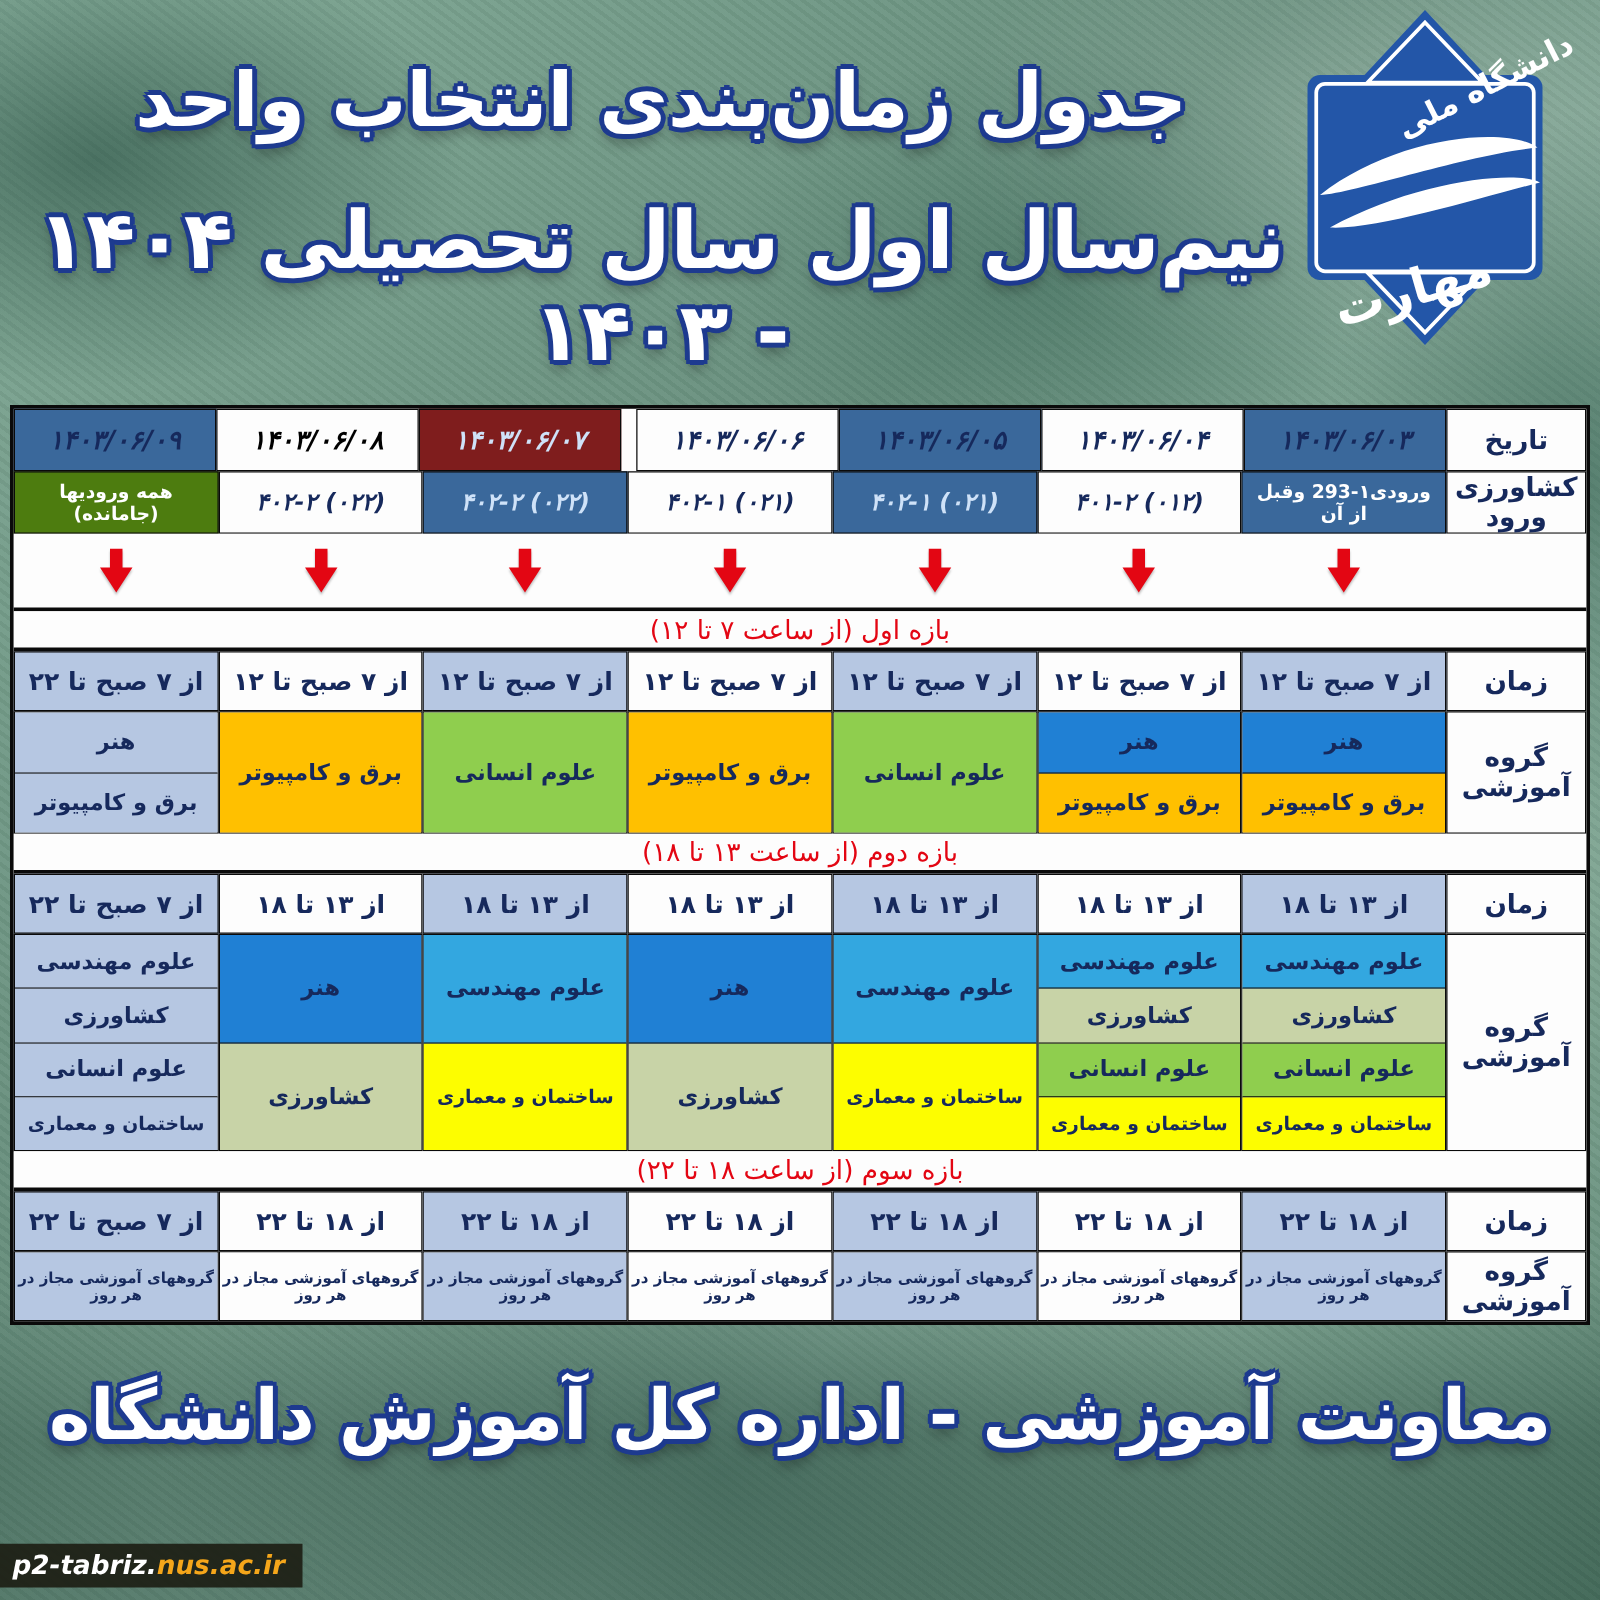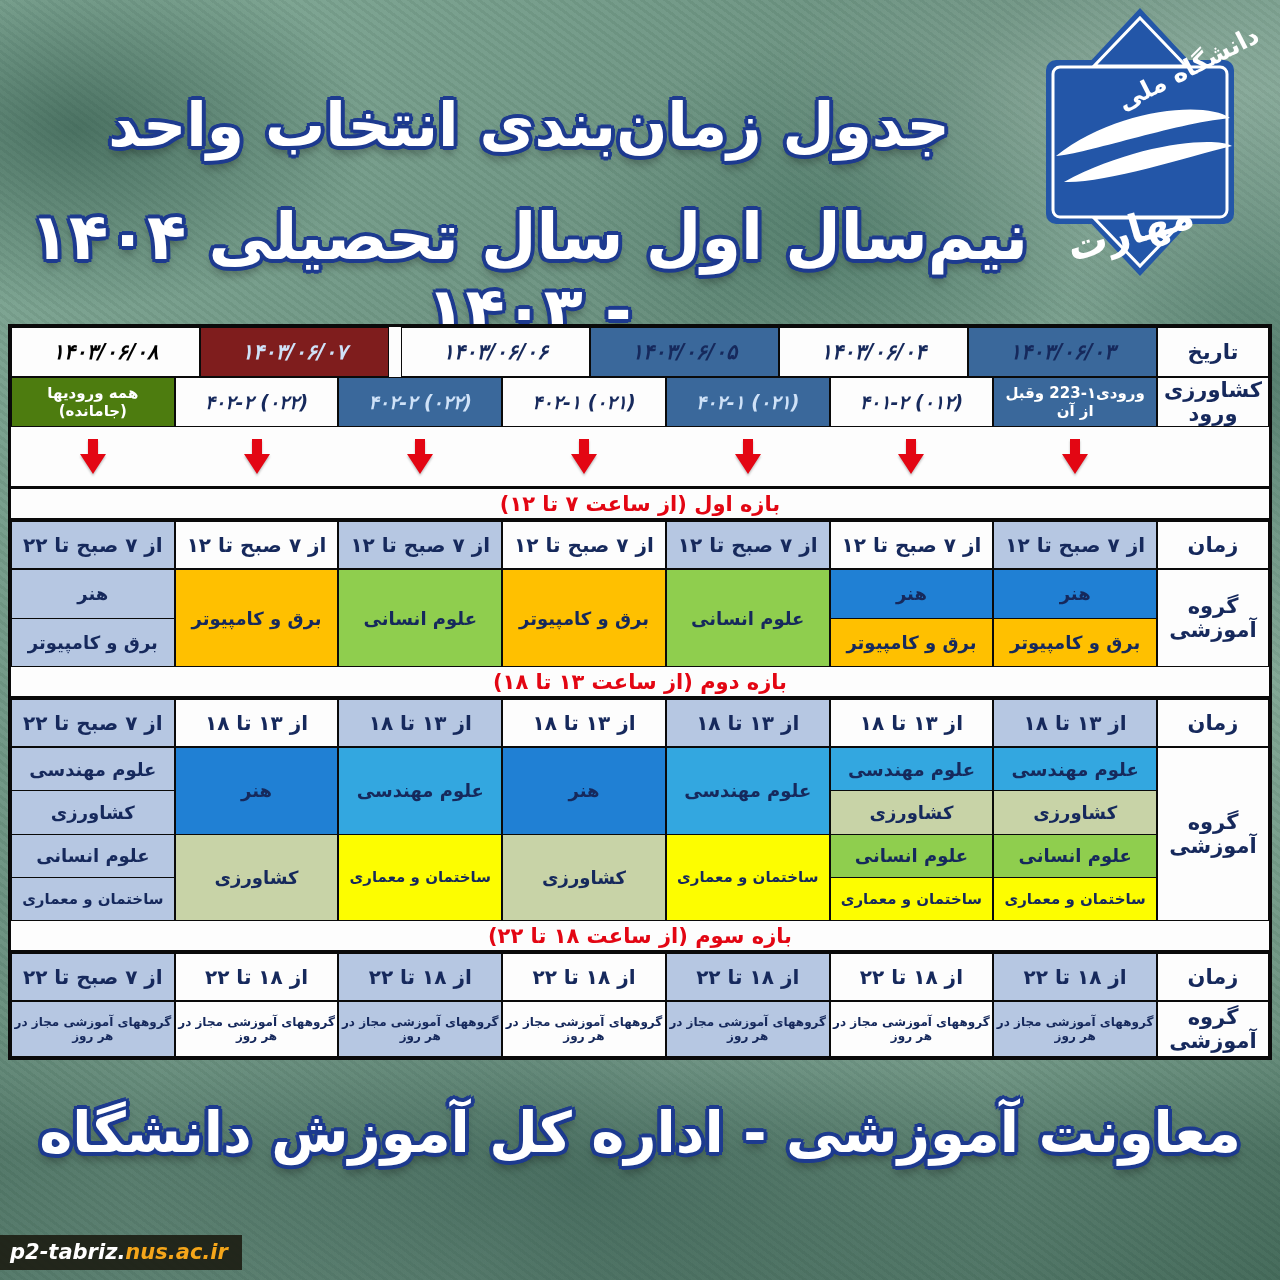--- a/index.html
+++ b/index.html
@@ -28,21 +28,21 @@
   }
   .outline-text{
     color:#fff;
     font-weight:bold;
     text-shadow:
       4px 0 0 #1d3a8f,-4px 0 0 #1d3a8f,0 4px 0 #1d3a8f,0 -4px 0 #1d3a8f,
       3px 3px 0 #1d3a8f,-3px -3px 0 #1d3a8f,3px -3px 0 #1d3a8f,-3px 3px 0 #1d3a8f,
       0 7px 10px rgba(0,0,0,.35);
   }
   .title{position:absolute;top:46px;left:14px;width:1030px;text-align:center;direction:rtl;}
-  .title .l1{font-size:60px;margin-bottom:30px;margin-top:44px;}
+  .title .l1{font-size:60px;margin-bottom:30px;}
   .title .l2{font-size:64px;margin-top:40px;}
   .logo{position:absolute;top:4px;right:22px;width:236px;height:276px;}
   .footer{position:absolute;top:1100px;left:0;width:1280px;text-align:center;direction:rtl;font-size:56px;}
   .watermark{
     position:absolute;left:0;bottom:10px;background:rgba(26,26,16,.88);
     padding:5px 14px 6px 10px;font-size:21px;font-weight:bold;font-style:italic;color:#fff;
   }
   .watermark .org{color:#f5a61a;}
 
   
@@ -62,21 +62,21 @@
     border:1.5px solid var(--bd);font-weight:bold;color:var(--navy);
     direction:rtl;text-align:center;padding:1px 2px;
   }
   .num{direction:ltr;unicode-bidi:bidi-override;font-style:italic;}
   .r-date{height:50px;font-size:21px;}
   .r-sem{height:50px;font-size:19px;}
   .r-arrows{height:62px;background:#fdfdfd;border-bottom:3px solid var(--bd);}
   .r-arrows .cell,.r-arrows .hcell{border:none;background:transparent;}
   .r-ptitle{
     height:32px;display:flex;align-items:center;justify-content:center;
-    color:var(--red);font-weight:bold;font-size:21px;border-bottom:3px solid var(--bd);
+    color:var(--red);font-weight:normal;font-size:21px;border-bottom:3px solid var(--bd);
     background:#fdfdfd;direction:rtl;
   }
   .r-time{height:48px;font-size:20px;}
   .r-groups .cell{padding:0;flex-direction:column;align-items:stretch;justify-content:space-between;}
   .g1{height:98px;}
   .g2{height:174px;}
   .g3{height:56px;}
   .seg{
     display:flex;align-items:center;justify-content:center;
     border-bottom:1.5px solid var(--bd);
@@ -114,24 +114,25 @@
 
 <div class="tbl" id="tbl">
     <div class="row r-date">
       <div class="hcell">تاریخ</div>
       <div class="cell num" style="background: rgb(58, 104, 155); color: rgb(22, 41, 92);">۱۴۰۳/۰۶/۰۳</div>
       <div class="cell num" style="background: rgb(253, 253, 253); color: rgb(22, 41, 92);">۱۴۰۳/۰۶/۰۴</div>
       <div class="cell num" style="background: rgb(58, 104, 155); color: rgb(22, 41, 92);">۱۴۰۳/۰۶/۰۵</div>
       <div class="cell num" style="background: rgb(253, 253, 253); color: rgb(22, 41, 92); margin-left: 12px;">۱۴۰۳/۰۶/۰۶</div>
       <div class="cell num" style="background: #7f1d1d; color: rgb(207, 226, 248);">۱۴۰۳/۰۶/۰۷</div>
       <div class="cell num" style="background: rgb(253, 253, 253); color: #000000;">۱۴۰۳/۰۶/۰۸</div>
+      <div class="cell num" style="background: rgb(58, 104, 155); color: rgb(22, 41, 92);">۱۴۰۳/۰۶/۰۹</div>
     </div>
     <div class="row r-sem">
       <div class="hcell">کشاورزی ورود</div>
-      <div class="cell" style="background: rgb(58, 104, 155); color: rgb(255, 255, 255); font-size: 15px;">ورودی۱-223 وقبل از آن</div>
+      <div class="cell" style="background: rgb(58, 104, 155); color: rgb(255, 255, 255); font-size: 15px;">ورودی۱-293 وقبل از آن</div>
       <div class="cell num" style="background: rgb(253, 253, 253); color: rgb(22, 41, 92);">۴۰۱-۲ (۰۱۲)</div>
       <div class="cell num" style="background: rgb(58, 104, 155); color: rgb(207, 226, 248);">۴۰۲-۱ (۰۲۱)</div>
       <div class="cell num" style="background: rgb(253, 253, 253); color: rgb(22, 41, 92);">۴۰۲-۱ (۰۲۱)</div>
       <div class="cell num" style="background: rgb(58, 104, 155); color: rgb(207, 226, 248);">۴۰۲-۲ (۰۲۲)</div>
       <div class="cell num" style="background: rgb(253, 253, 253); color: rgb(22, 41, 92);">۴۰۲-۲ (۰۲۲)</div>
       <div class="cell" style="background: #4d7c0f; color: rgb(255, 255, 255); font-size: 15px;">همه ورودیها (جامانده)</div>
     </div>
     <div class="row r-arrows">
       <div class="hcell"></div>
       <div class="cell">

